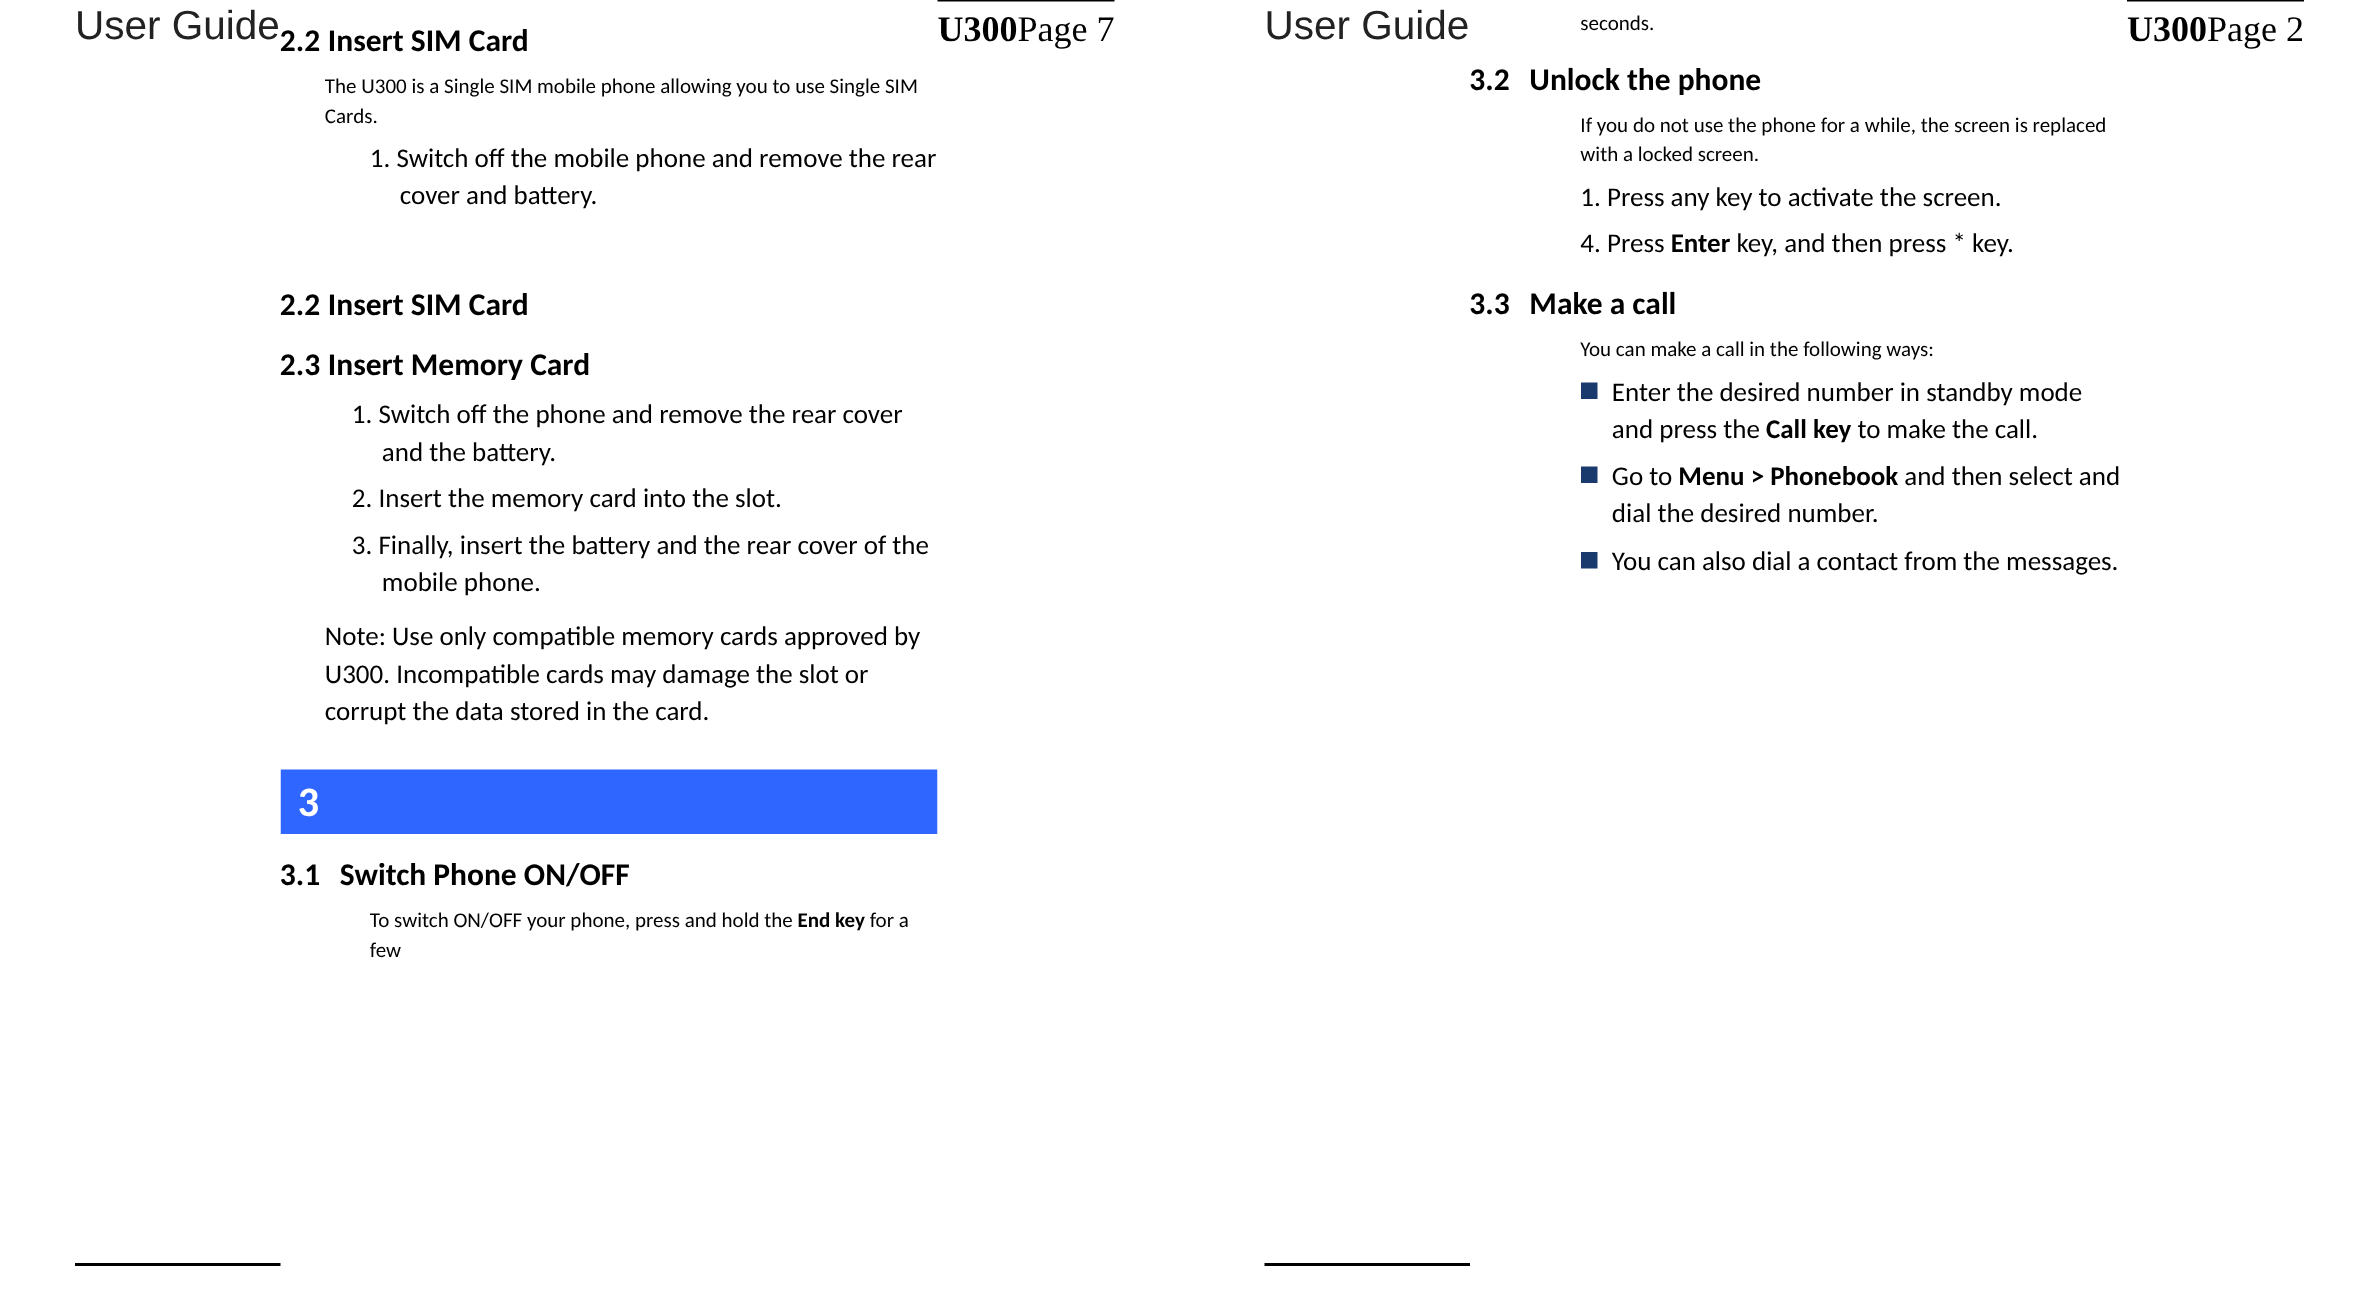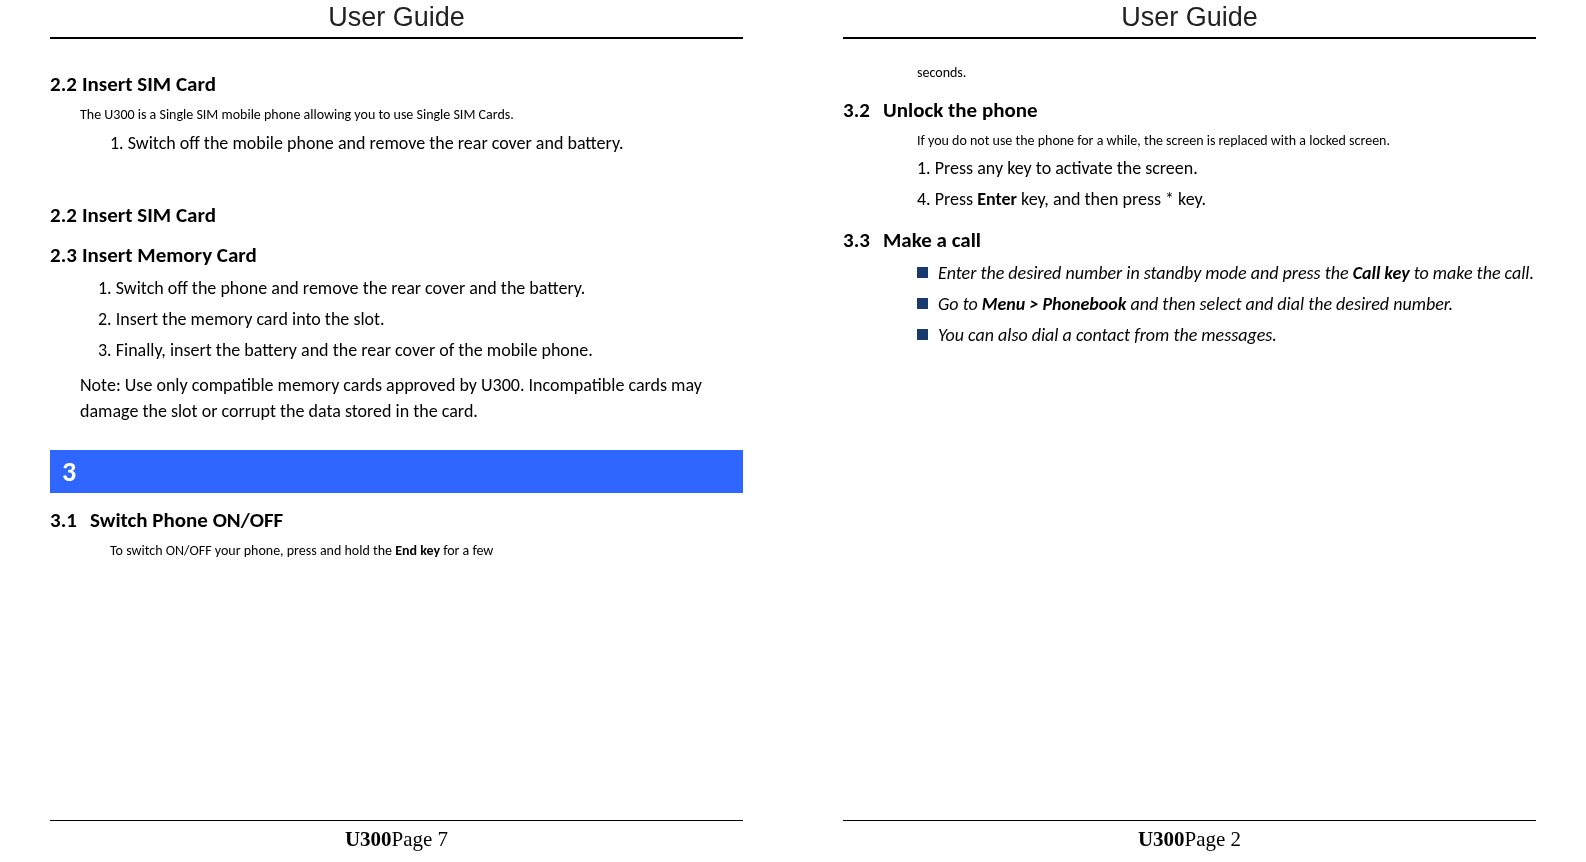--- a/index.html
+++ b/index.html
@@ -10,21 +10,21 @@
     height: 862px;
     display: flex;
     padding: 0;
   }
   .page {
     width: 793px;
     height: 862px;
     padding: 0 50px;
     position: relative;
     display: flex;
-    flex-direction: column;
+    flex-direction: row;
   }
   .header {
     text-align: center;
     font-size: 27px;
     font-weight: 400;
     color: #222;
     padding: 2px 0 4px 0;
     border-bottom: 2px solid #000;
     margin-bottom: 18px;
     font-family: Arial, sans-serif;
@@ -32,21 +32,21 @@
   .content {
     flex: 1;
     overflow: hidden;
   }
   .footer {
     border-top: 1.5px solid #000;
     padding: 6px 0 10px 0;
     display: flex;
     justify-content: center;
     font-family: "Times New Roman", serif;
-    font-size: 21px;
+    font-size: 24px;
   }
   .footer .model { font-weight: bold; }
   h2.sec {
     font-size: 21px;
     font-weight: 700;
     margin: 14px 0 8px 0;
     display: flex;
     color: #000;
   }
   h2.sec .num { min-width: 32px; }
@@ -76,21 +76,20 @@
     padding-left: 20px;
   }
   .list-num.shallow { margin-left: 48px; }
   .list-num.deep { margin-left: 74px; text-indent: -20px; padding-left: 20px; }
   .bullet-row {
     font-size: 18px;
     line-height: 1.4;
     margin: 6px 0 6px 74px;
     display: flex;
     gap: 10px;
-    font-style: italic;
   }
   .bullet-row .sq {
     width: 11px; height: 11px;
     background: #1a3a6e;
     margin-top: 6px;
     flex: 0 0 11px;
   }
   .bullet-row .txt { flex: 1; }
   .note {
     font-size: 18px;
@@ -163,20 +162,21 @@
     <p class="body deep">If you do not use the phone for a while, the screen is replaced with a locked screen.</p>
     <p class="list-num deep">1. Press any key to activate the screen.</p>
     <p class="list-num deep">
       <span>4. Press </span><span class="b">Enter</span><span> key, and then press * key.</span>
     </p>
 
     <h2 class="sec indent">
       <span class="num">3.3</span>
       <span>Make a call</span>
     </h2>
+    <p class="body deep">You can make a call in the following ways:</p>
 
     <div class="bullet-row">
       <div class="sq"></div>
       <div class="txt">
         <span>Enter the desired number in standby mode and press the </span><span class="b">Call key</span><span> to make the call.</span>
       </div>
     </div>
     <div class="bullet-row">
       <div class="sq"></div>
       <div class="txt">

